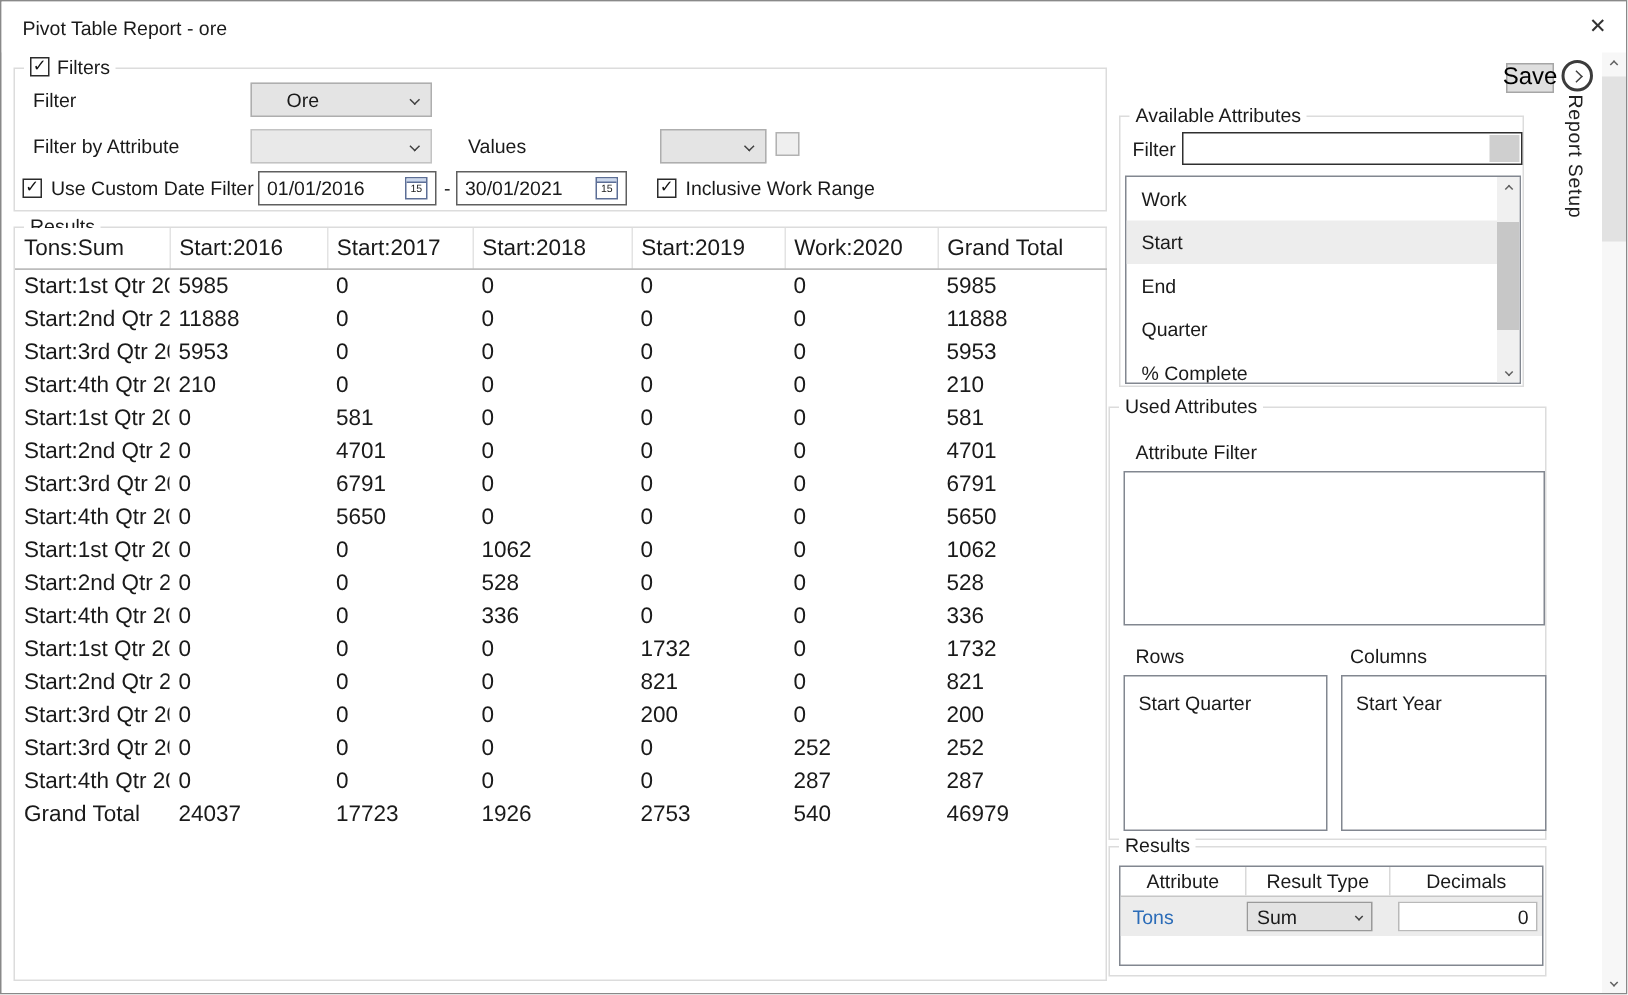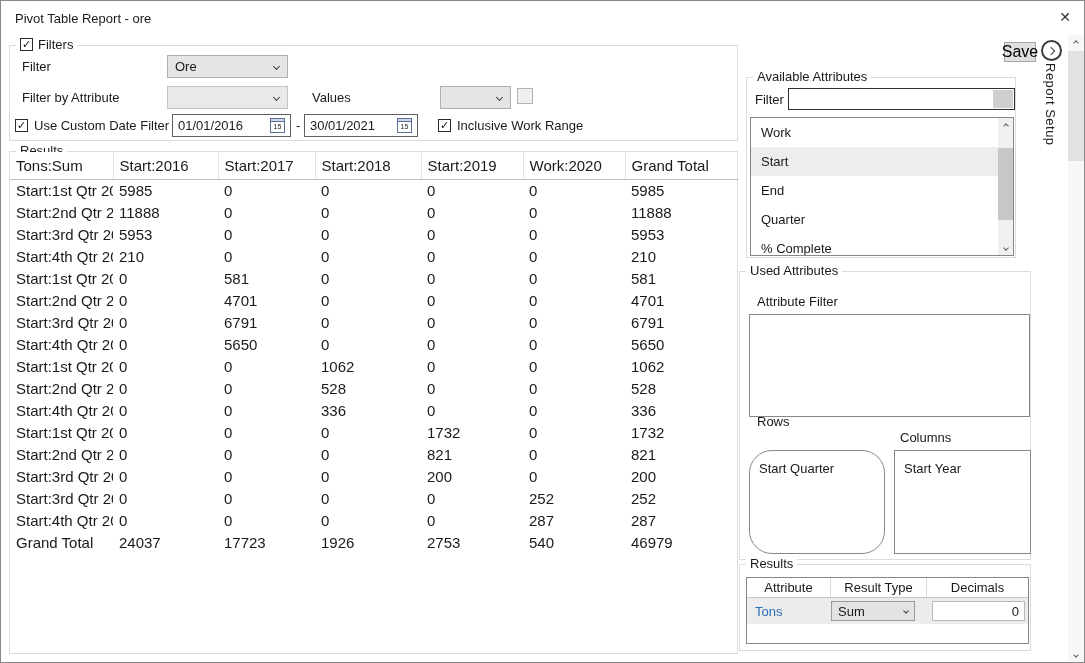--- a/index.html
+++ b/index.html
@@ -20,21 +20,21 @@
 
   
   .cb-row { position:absolute; display:flex; align-items:center; gap:6px; white-space:nowrap; }
   .cb { width:13px; height:13px; border:1px solid #2b2b2b; background:#fff; flex:0 0 auto;
         display:inline-flex; align-items:center; justify-content:center;
         font-size:11px; line-height:1; color:#111; }
   .cb.disabled { border-color:#b2b2b2; background:#efefef; width:16px; height:16px; }
 
   
   .combo { position:absolute; height:23px; background:#e4e4e4; border:1px solid #aeaeae;
-           display:flex; align-items:center; padding:0 20px 0 7px;text-align:right; }
+           display:flex; align-items:center; padding:0 20px 0 23px;text-align:right; }
   .combo.disabled { background:#e9e9e9; border-color:#c3c3c3; }
   .combo .chev { position:absolute; right:8px; top:8px; }
 
   
   .chev { display:inline-block; width:5px; height:5px;
           border-right:1.4px solid #404040; border-bottom:1.4px solid #404040;
           transform:rotate(45deg); }
   .chev.right { transform:rotate(-45deg); }
   .chev.up { transform:rotate(225deg); }
 
@@ -375,23 +375,23 @@
         <div class="list-item">End</div>
         <div class="list-item">Quarter</div>
         <div class="list-item">% Complete</div>
       </div>
   </div>
 
   <div class="groupbox" style="left:738px; top:270px; width:292px; height:289px;">
     <span class="gb-label">Used Attributes</span>
     <div style="position:absolute; left:17px; top:22px;">Attribute Filter</div>
     <div class="listbox" style="left:9px; top:42px; width:281px; height:103px;"></div>
-    <div style="position:absolute; left:17px; top:142px;">Rows</div>
+    <div style="position:absolute; left:17px; top:158px;">Rows</div>
     <div style="position:absolute; left:160px; top:158px;">Columns</div>
-    <div class="listbox" style="left:9px; top:178px; width:136px; height:104px;border-radius:23px;">
+    <div class="listbox" style="left:9px; top:178px; width:136px; height:104px;">
         <div class="box-item">Start Quarter</div>
       </div>
     <div class="listbox" style="left:154px; top:178px; width:137px; height:104px;">
         <div class="box-item">Start Year</div>
       </div>
   </div>
 
   <div class="groupbox" style="left:738px; top:563px; width:292px; height:87px;">
     <span class="gb-label">Results</span>
     <div class="rc-box" style="left:6px; top:12px; width:283px; height:67px;">

